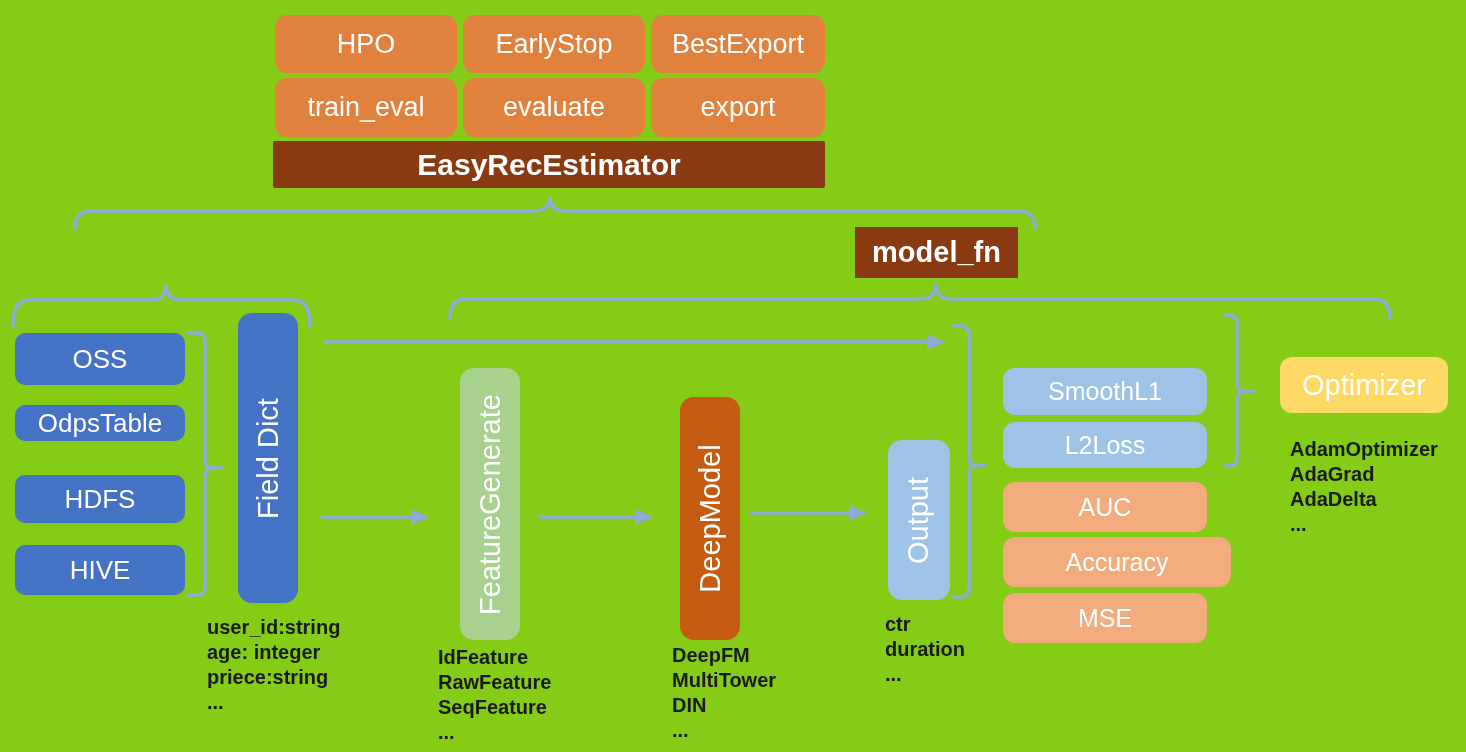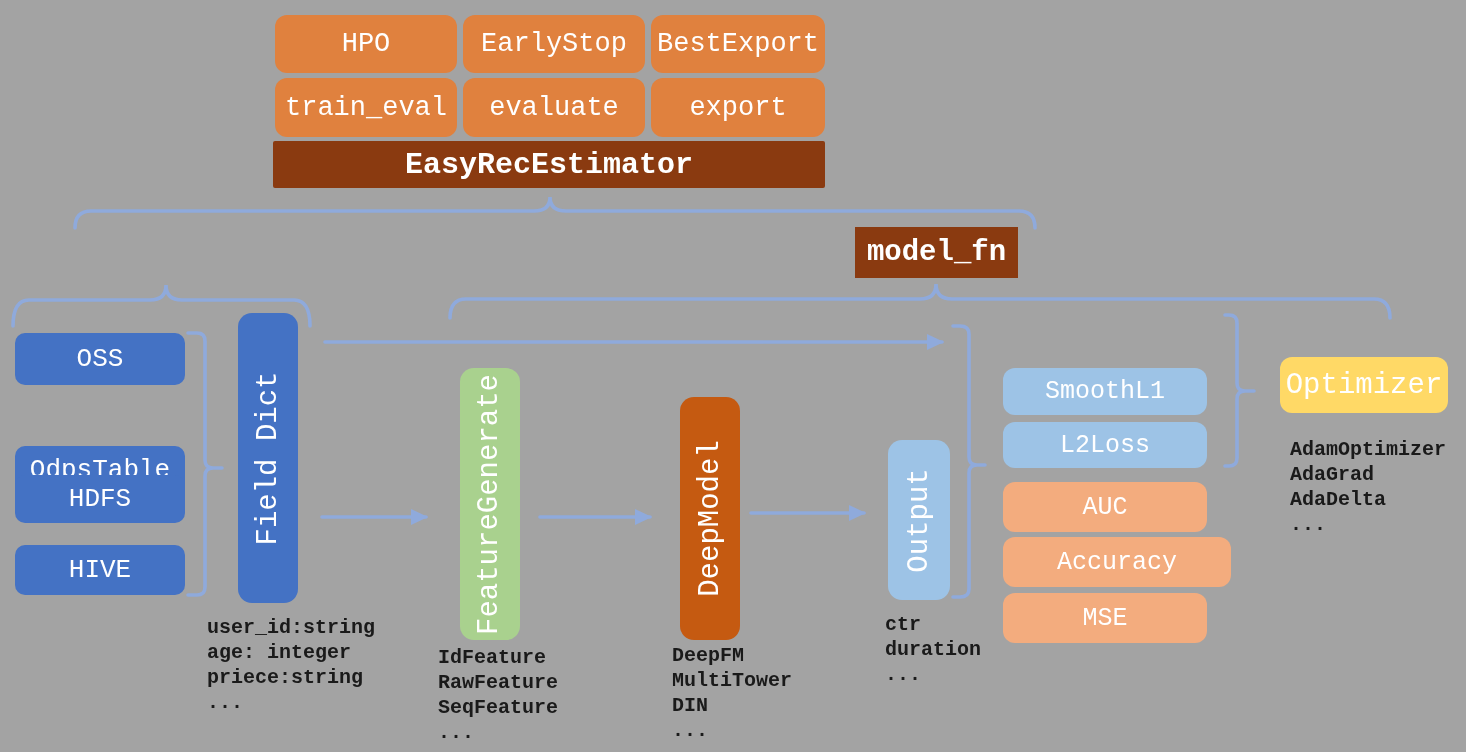--- a/index.html
+++ b/index.html
@@ -1,21 +1,21 @@
 <!DOCTYPE html>
 <html><head>
 <meta charset="utf-8">
 <style>
   html,body { margin:0; padding:0; background:#ffffff; }
   #canvas {
     position: relative;
     width: 1466px;
     height: 752px;
-    background: #a3a3a3;
-    font-family: Liberation Mono, monospace;
+    background: #84cc16;
+    font-family: Liberation Sans, sans-serif;
     overflow: hidden;
   }
   .box {
     position: absolute;
     display: flex;
     align-items: center;
     justify-content: center;
     color: #ffffff;
     box-sizing: border-box;
     text-align: center;
@@ -85,21 +85,21 @@
   <div class="box orange" style="left:275px; top:78px; width:182px; height:59px;">train_eval</div>
   <div class="box orange" style="left:651px; top:15px; width:174px; height:58px;">BestExport</div>
   <div class="box orange" style="left:463px; top:78px; width:182px; height:59px;">evaluate</div>
   <div class="box orange" style="left:651px; top:78px; width:174px; height:59px;">export</div>
 
   <div class="box brownbar" style="left:273px; top:141px; width:552px; height:47px;">EasyRecEstimator</div>
 
   <div class="box fnbox" style="left:855px; top:227px; width:163px; height:51px;">model_fn</div>
 
   <div class="box blue" style="left:15px; top:333px; width:170px; height:52px;">OSS</div>
-  <div class="box blue" style="left:15px; top:405px; width:170px; height:48px;margin-top:41px;">OdpsTable</div>
+  <div class="box blue" style="left:15px; top:405px; width:170px; height:36px;">OdpsTable</div>
   <div class="box blue" style="left:15px; top:475px; width:170px; height:48px;">HDFS</div>
   <div class="box blue" style="left:15px; top:545px; width:170px; height:50px;">HIVE</div>
 
   <div class="box vbox vblue" style="left:238px; top:313px; width:60px; height:290px;">
     <span>Field Dict</span>
   </div>
   <div class="box vbox vgreen" style="left:460px; top:368px; width:60px; height:272px;">
     <span>FeatureGenerate</span>
   </div>
   <div class="box vbox vrust" style="left:680px; top:397px; width:60px; height:243px;">

